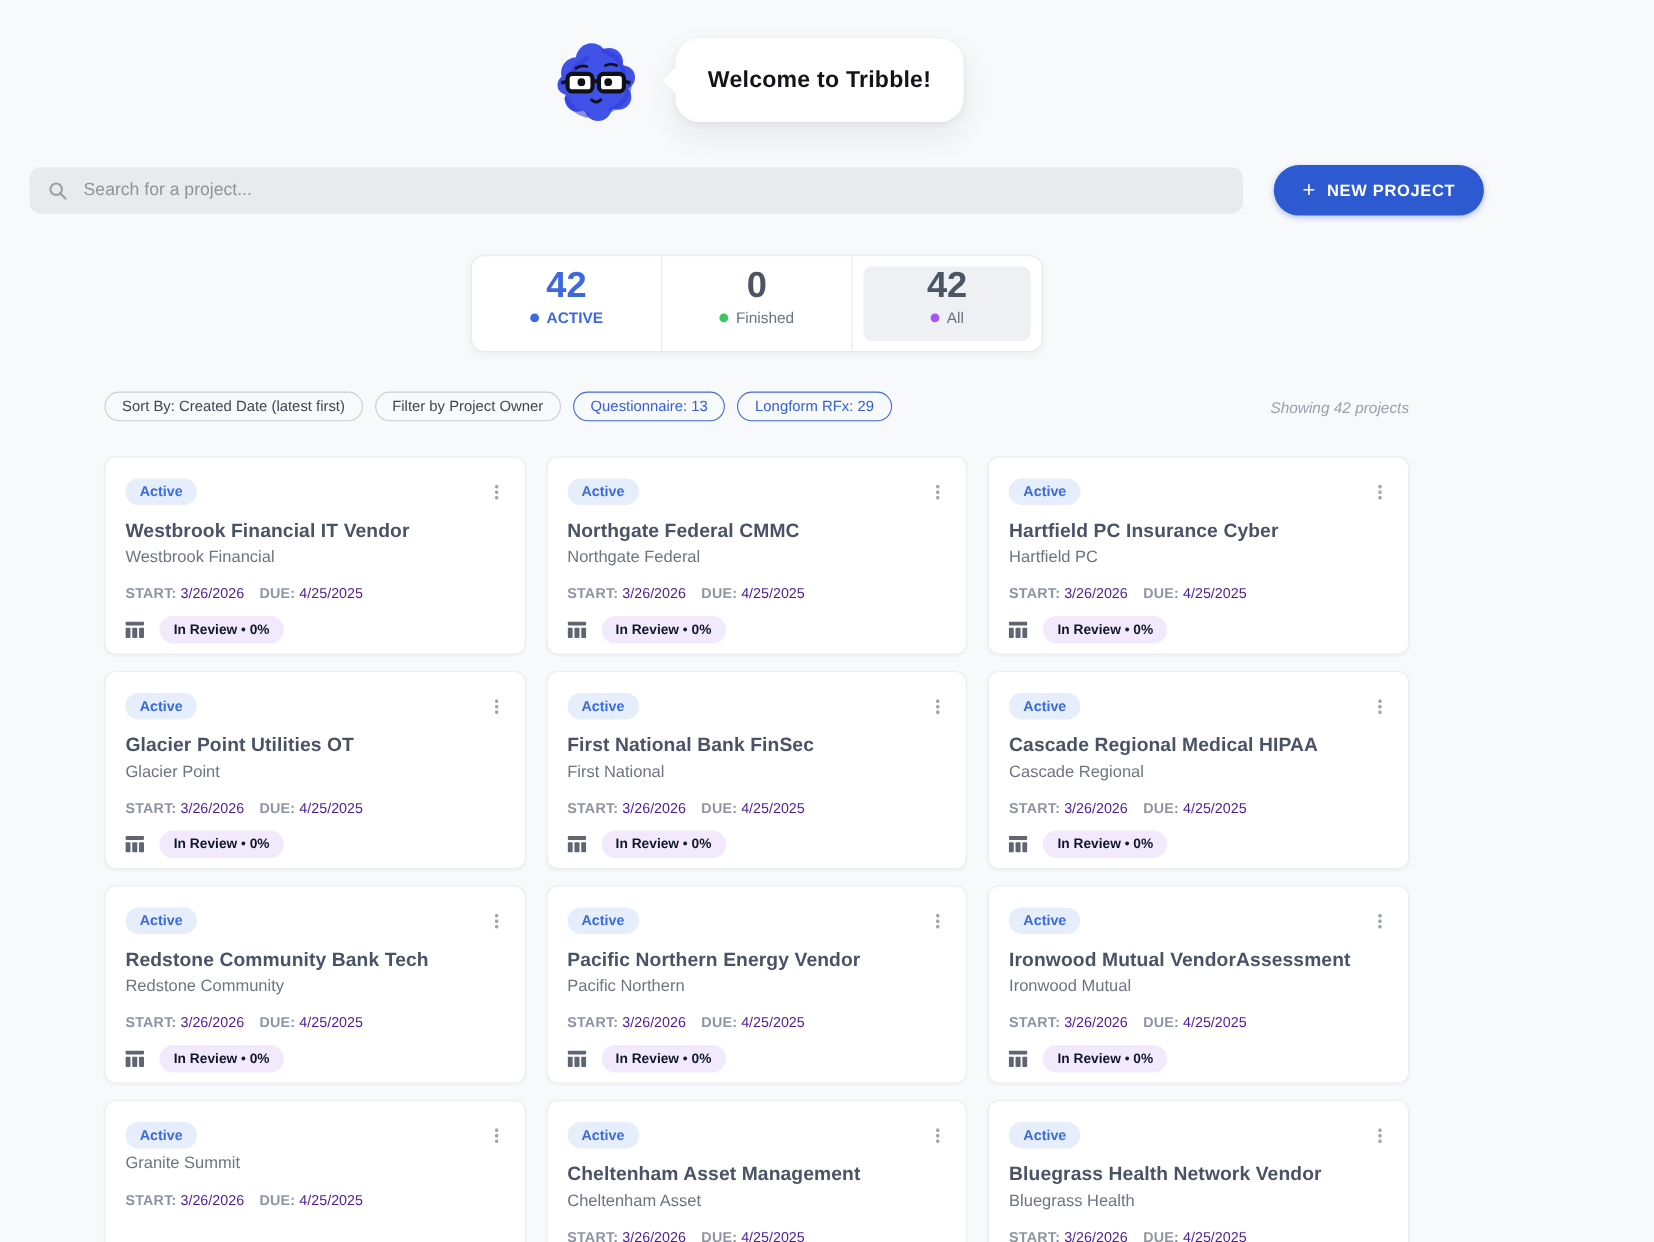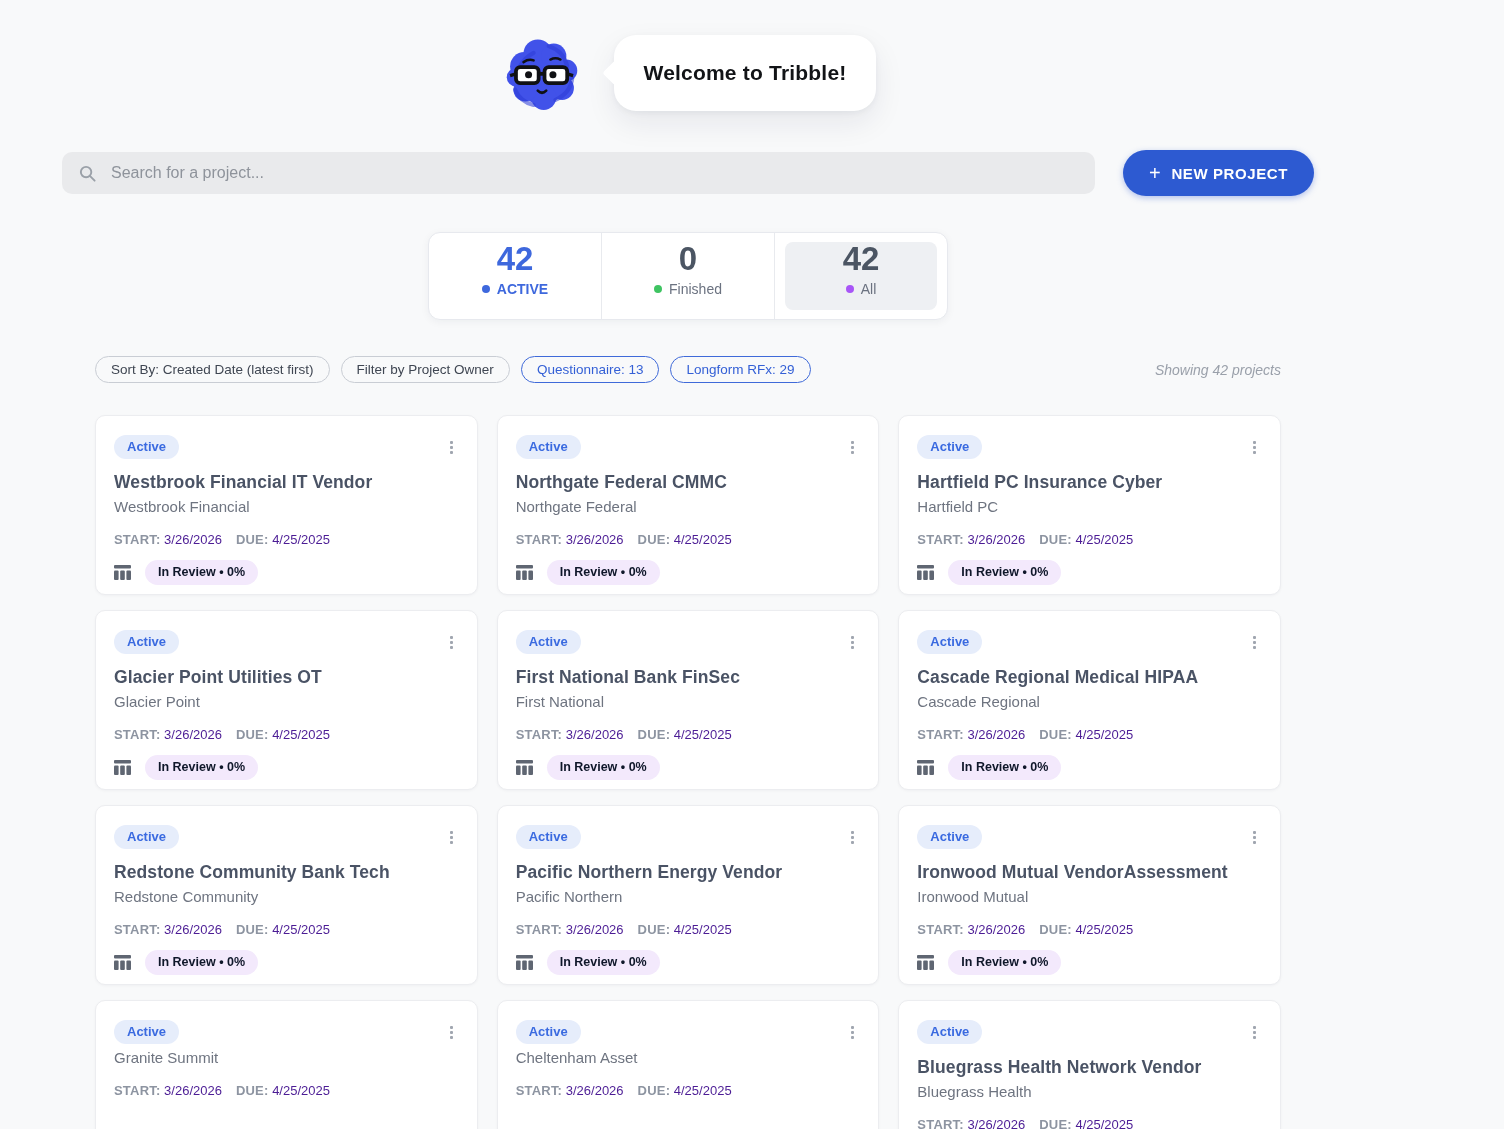--- a/index.html
+++ b/index.html
@@ -19,21 +19,21 @@
     box-shadow:0 12px 30px rgba(20,30,60,.08), 0 2px 6px rgba(20,30,60,.05);
     padding:26px 30px;
   }
   .bubble::before {
     content:""; position:absolute; left:-8px; top:50%; width:18px; height:18px;
     background:#ffffff; transform:translateY(-50%) rotate(45deg); border-radius:3px;
   }
   .bubble-text { font-size:21px; font-weight:700; color:#121417; letter-spacing:.2px; }
 
   
-  .search-row { display:flex; align-items:center; gap:28px; padding:0 62px; margin-top:32px; }
+  .search-row { display:flex; align-items:center; gap:28px; padding:0 27px; margin-top:32px; }
   .search-box {
     flex:1; display:flex; align-items:center; gap:14px;
     background:#e9eaec; border-radius:10px; height:42px; padding:0 16px;
   }
   .search-box svg { flex:0 0 auto; }
   .search-input {
     flex:1; border:none; outline:none; background:transparent;
     font-size:16px; color:#3c424d; font-family:inherit;
   }
   .search-input::placeholder { color:#8e939b; }
@@ -455,20 +455,21 @@
 
   <article class="card">
     <div class="card-top">
       <span class="badge">Active</span>
       <button class="kebab">
             <i></i>
             <i></i>
             <i></i>
           </button>
     </div>
+    <h3 class="card-title">Cheltenham Asset Management</h3>
     <div class="card-subtitle">Cheltenham Asset</div>
     <div class="card-dates">
       <span><span class="dlabel">START:</span> <span class="dval">3/26/2026</span></span>
       <span><span class="dlabel">DUE:</span> <span class="dval">4/25/2025</span></span>
     </div>
 
   </article>
 
   <article class="card">
     <div class="card-top">

